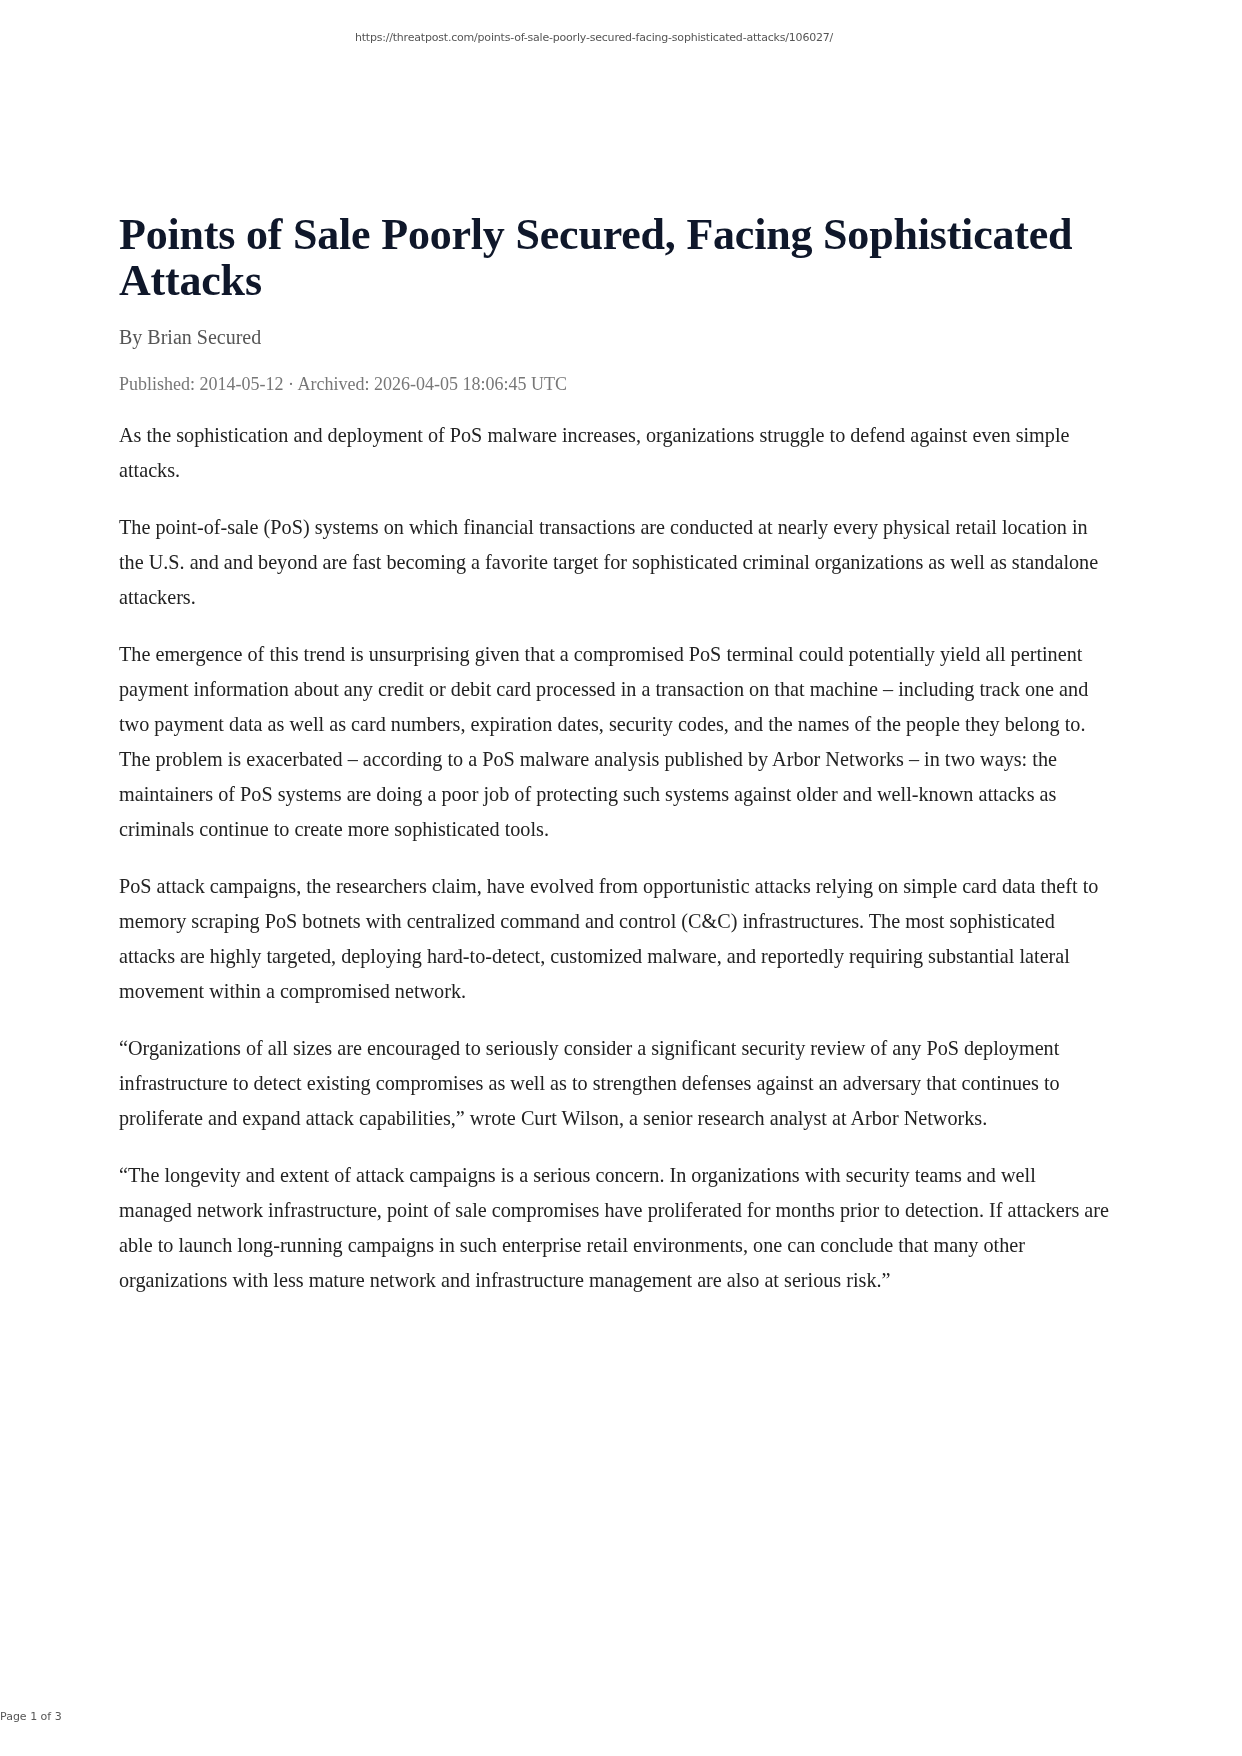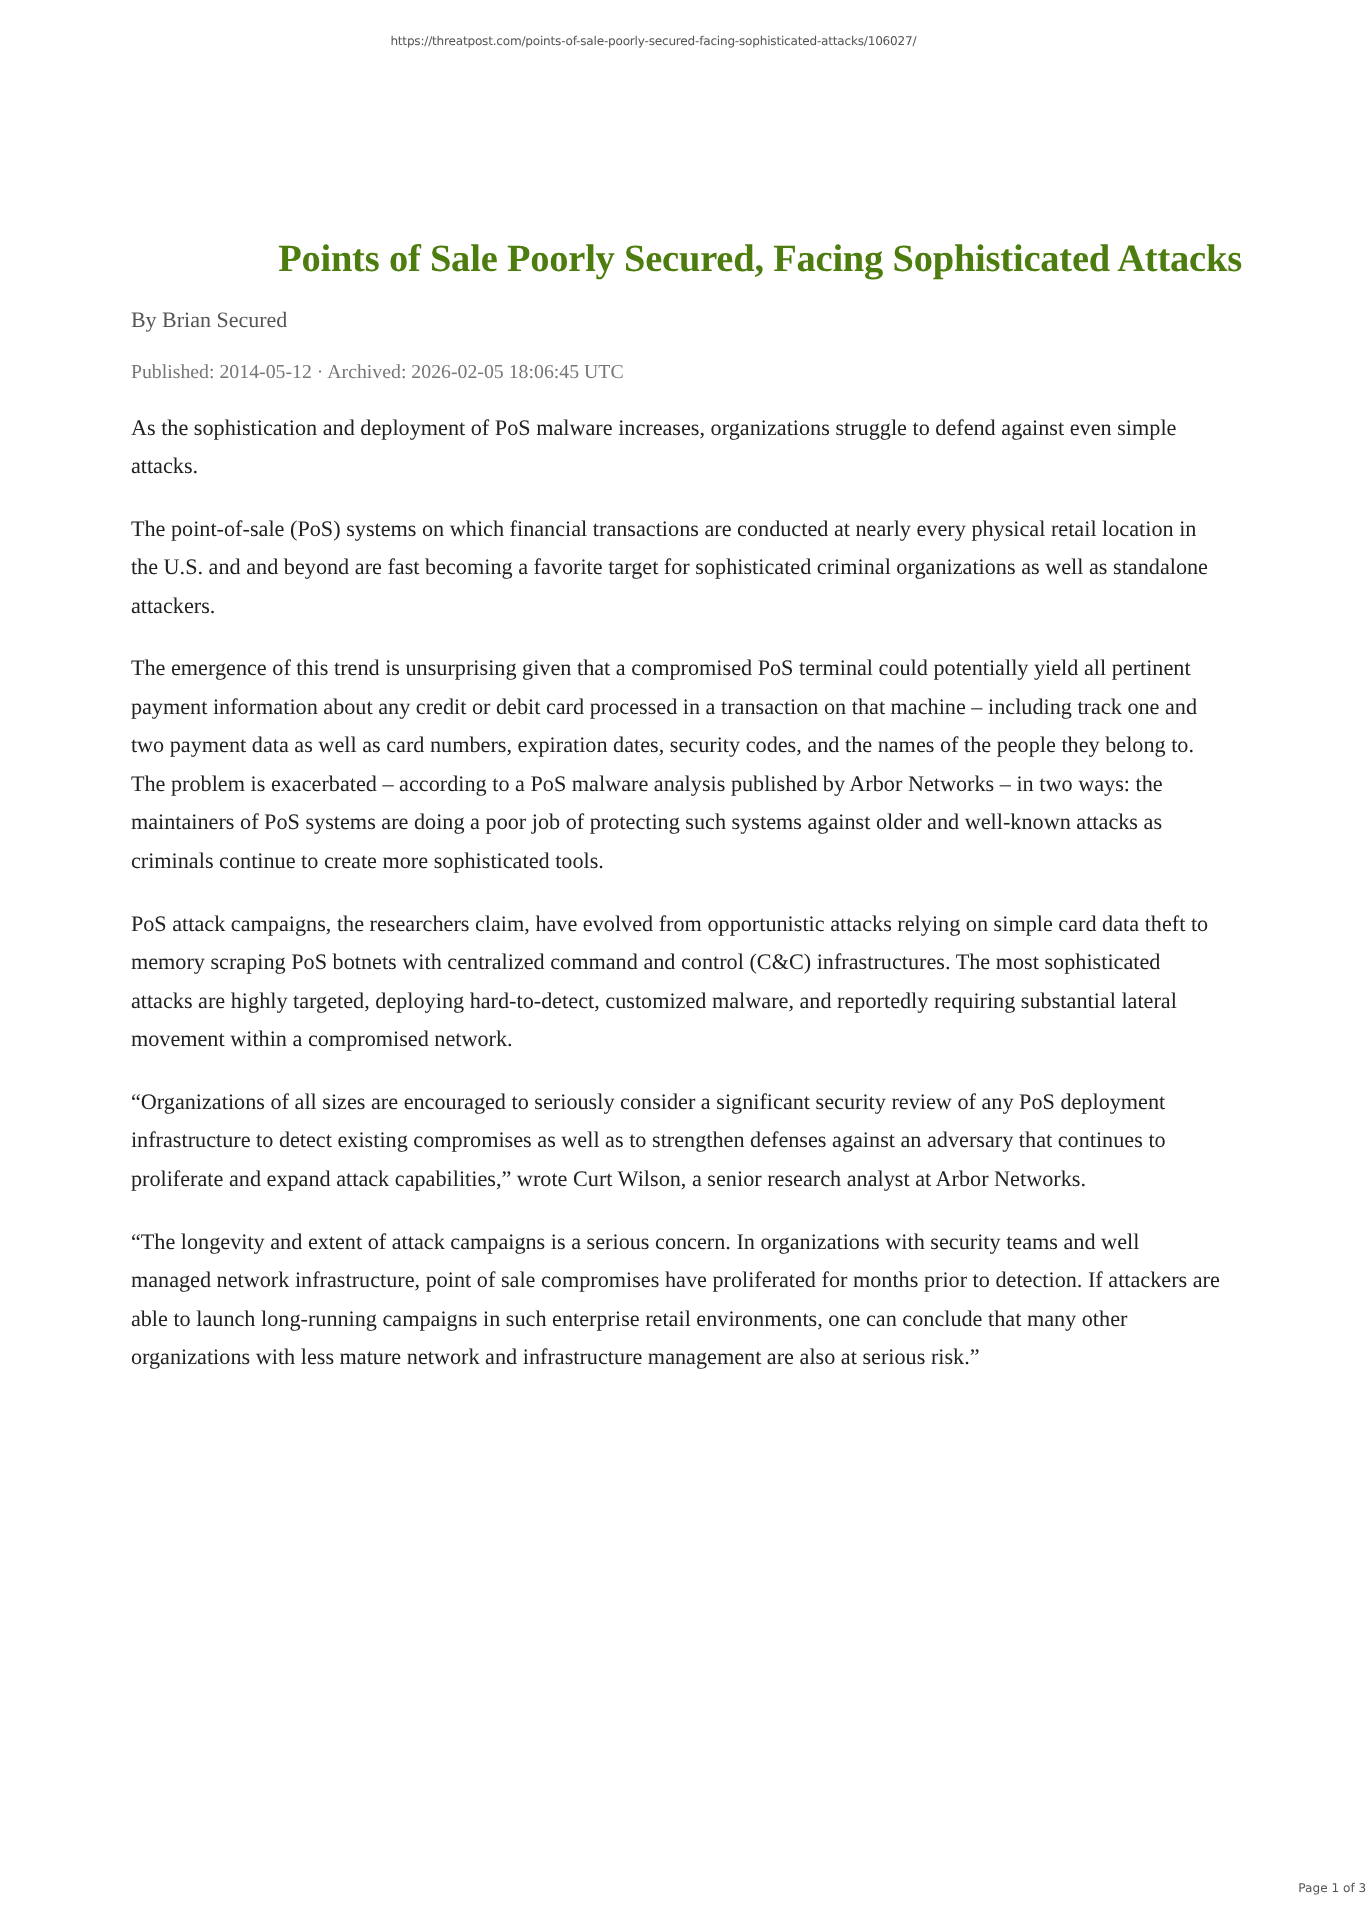--- a/index.html
+++ b/index.html
@@ -27,26 +27,25 @@
     }
     .article {
       position: absolute;
       left: 119px;
       top: 212px;
       width: 1010px;
       font-family: "Liberation Serif", serif;
     }
     .title {
       margin: 0;
-      font-size: 35px;
+      font-size: 44px;
       font-weight: bold;
       line-height: 46px;
-      color: #4d7c0f;
+      color: #0f172a;
       letter-spacing: -0.2px;
-      text-align: right;
     }
     .byline {
       margin-top: 19px;
       font-size: 20px;
       line-height: 28px;
       color: #555555;
     }
     .meta {
       margin-top: 20px;
       font-size: 18px;
@@ -60,35 +59,35 @@
       margin: 0 16px 22px 0;
       font-size: 20.2px;
       line-height: 35px;
       color: #222222;
     }
     .page-footer {
       position: absolute;
       top: 1710px;
       left: 0;
       width: 1242px;
-      text-align: right;
+      text-align: left;
       font-family: "DejaVu Sans", sans-serif;
       font-size: 11px;
       color: #555555;
     }
   </style>
 </head>
 <body>
 
 <div class="page-url">https://threatpost.com/points-of-sale-poorly-secured-facing-sophisticated-attacks/106027/</div>
 
 <article class="article">
   <h1 class="title">Points of Sale Poorly Secured, Facing Sophisticated Attacks</h1>
   <div class="byline">By Brian Secured</div>
-  <div class="meta">Published: 2014-05-12 · Archived: 2026-02-05 18:06:45 UTC</div>
+  <div class="meta">Published: 2014-05-12 · Archived: 2026-04-05 18:06:45 UTC</div>
   <div class="body-text">
     <p>As the sophistication and deployment of PoS malware increases, organizations struggle to defend against even simple attacks.</p>
     <p>The point-of-sale (PoS) systems on which financial transactions are conducted at nearly every physical retail location in the U.S. and and beyond are fast becoming a favorite target for sophisticated criminal organizations as well as standalone attackers.</p>
     <p>The emergence of this trend is unsurprising given that a compromised PoS terminal could potentially yield all pertinent payment information about any credit or debit card processed in a transaction on that machine – including track one and two payment data as well as card numbers, expiration dates, security codes, and the names of the people they belong to. The problem is exacerbated – according to a PoS malware analysis published by Arbor Networks – in two ways: the maintainers of PoS systems are doing a poor job of protecting such systems against older and well-known attacks as criminals continue to create more sophisticated tools.</p>
     <p>PoS attack campaigns, the researchers claim, have evolved from opportunistic attacks relying on simple card data theft to memory scraping PoS botnets with centralized command and control (C&amp;C) infrastructures. The most sophisticated attacks are highly targeted, deploying hard-to-detect, customized malware, and reportedly requiring substantial lateral movement within a compromised network.</p>
     <p>“Organizations of all sizes are encouraged to seriously consider a significant security review of any PoS deployment infrastructure to detect existing compromises as well as to strengthen defenses against an adversary that continues to proliferate and expand attack capabilities,” wrote Curt Wilson, a senior research analyst at Arbor Networks.</p>
     <p>“The longevity and extent of attack campaigns is a serious concern. In organizations with security teams and well managed network infrastructure, point of sale compromises have proliferated for months prior to detection. If attackers are able to launch long-running campaigns in such enterprise retail environments, one can conclude that many other organizations with less mature network and infrastructure management are also at serious risk.”</p>
   </div>
 </article>
 

